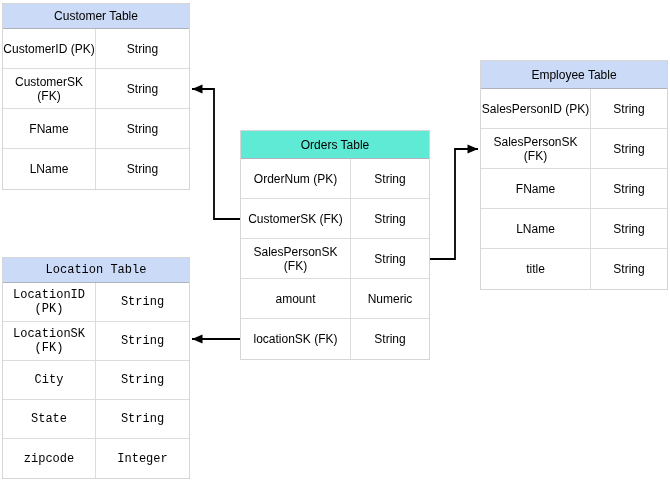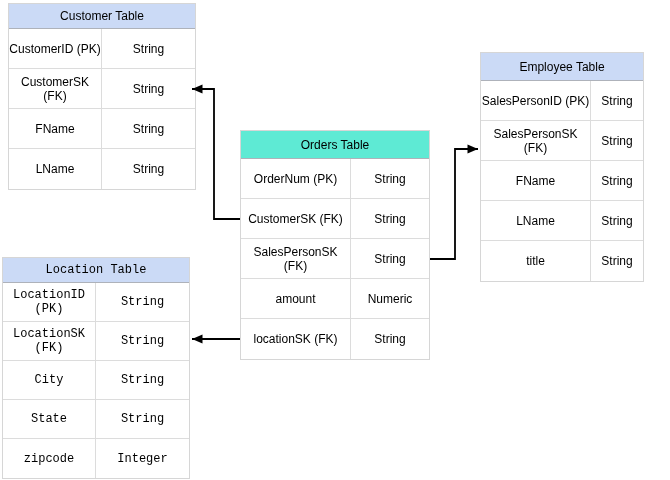--- a/index.html
+++ b/index.html
@@ -47,21 +47,21 @@
     <defs>
       <marker id="arrowhead" markerUnits="userSpaceOnUse" markerWidth="12" markerHeight="10" refX="11" refY="5" orient="auto">
         <path d="M0.5,0.5 L11,5 L0.5,9.5 Z" fill="#000000"></path>
       </marker>
     </defs>
   <polyline points="240,219 214,219 214,89 192,89" fill="none" stroke="#000000" stroke-width="1.8" marker-end="url(#arrowhead)"></polyline>
       <polyline points="430,259 455,259 455,149 478,149" fill="none" stroke="#000000" stroke-width="1.8" marker-end="url(#arrowhead)"></polyline>
       <polyline points="240,339 192,339" fill="none" stroke="#000000" stroke-width="1.8" marker-end="url(#arrowhead)"></polyline>
     </svg>
 
-  <div class="tbl" style="left: 8px; top: 3px; width: 188px; border: 1px solid rgb(214, 214, 214); color: rgb(0, 0, 0);">
+  <div class="tbl" style="left: 2px; top: 3px; width: 188px; border: 1px solid rgb(214, 214, 214); color: rgb(0, 0, 0);">
     <div class="tbl-header" style="height: 25px; background: rgb(203, 218, 246); border-bottom: 1px solid rgb(174, 178, 186);">Customer Table</div>
     <div class="tbl-rows">
         <div class="tbl-row" style="height: 40px; border-bottom: 1px solid rgb(220, 220, 220);">
           <div class="cell field" style="width: 93px; border-right: 1px solid rgb(220, 220, 220);">CustomerID (PK)</div>
           <div class="cell type">String</div>
         </div>
         <div class="tbl-row" style="height: 40px; border-bottom: 1px solid rgb(220, 220, 220);">
           <div class="cell field" style="width: 93px; border-right: 1px solid rgb(220, 220, 220);">CustomerSK
 (FK)</div>
           <div class="cell type">String</div>
@@ -97,21 +97,21 @@
           <div class="cell field" style="width: 110px; border-right: 1px solid rgb(220, 220, 220);">amount</div>
           <div class="cell type">Numeric</div>
         </div>
         <div class="tbl-row" style="height: 40px;">
           <div class="cell field" style="width: 110px; border-right: 1px solid rgb(220, 220, 220);">locationSK (FK)</div>
           <div class="cell type">String</div>
         </div>
       </div>
   </div>
 
-  <div class="tbl" style="left: 480px; top: 52px; width: 164px; border: 1px solid rgb(214, 214, 214); color: rgb(0, 0, 0);">
+  <div class="tbl" style="left: 480px; top: 60px; width: 188px; border: 1px solid rgb(214, 214, 214); color: rgb(0, 0, 0);">
     <div class="tbl-header" style="height: 28px; background: rgb(203, 218, 246); border-bottom: 1px solid rgb(174, 178, 186);">Employee Table</div>
     <div class="tbl-rows">
         <div class="tbl-row" style="height: 40px; border-bottom: 1px solid rgb(220, 220, 220);">
           <div class="cell field" style="width: 110px; border-right: 1px solid rgb(220, 220, 220);">SalesPersonID (PK)</div>
           <div class="cell type">String</div>
         </div>
         <div class="tbl-row" style="height: 40px; border-bottom: 1px solid rgb(220, 220, 220);">
           <div class="cell field" style="width: 110px; border-right: 1px solid rgb(220, 220, 220);">SalesPersonSK
 (FK)</div>
           <div class="cell type">String</div>

